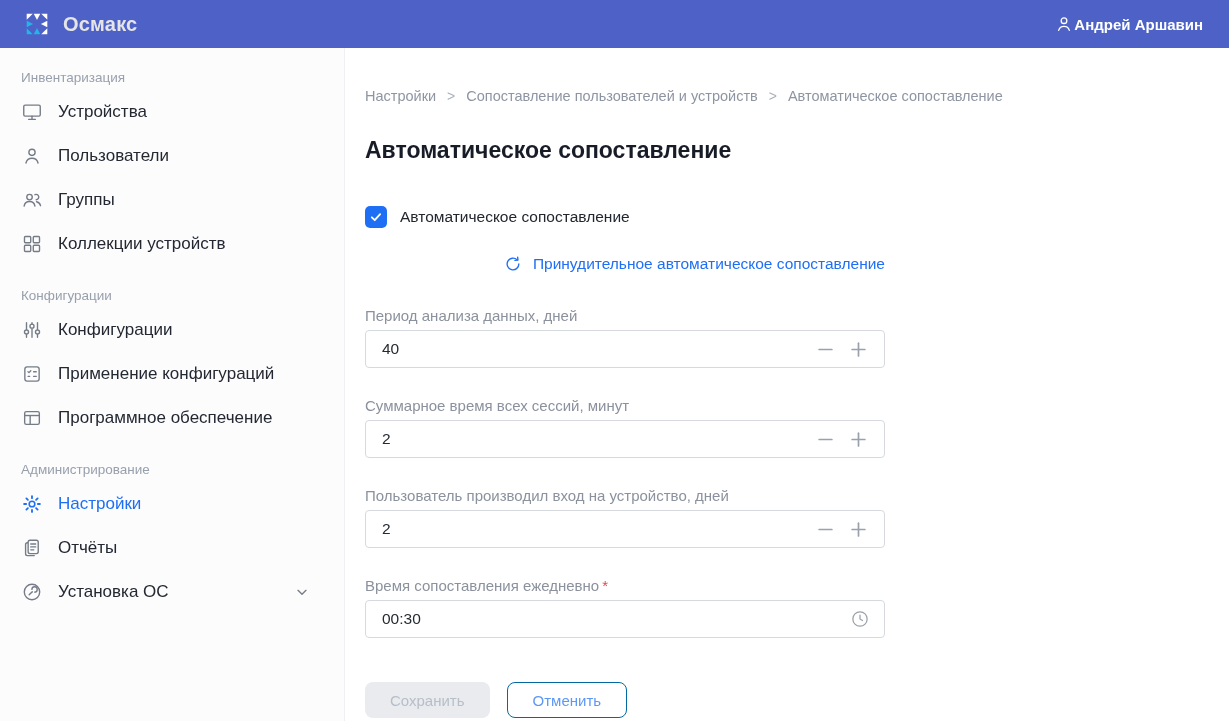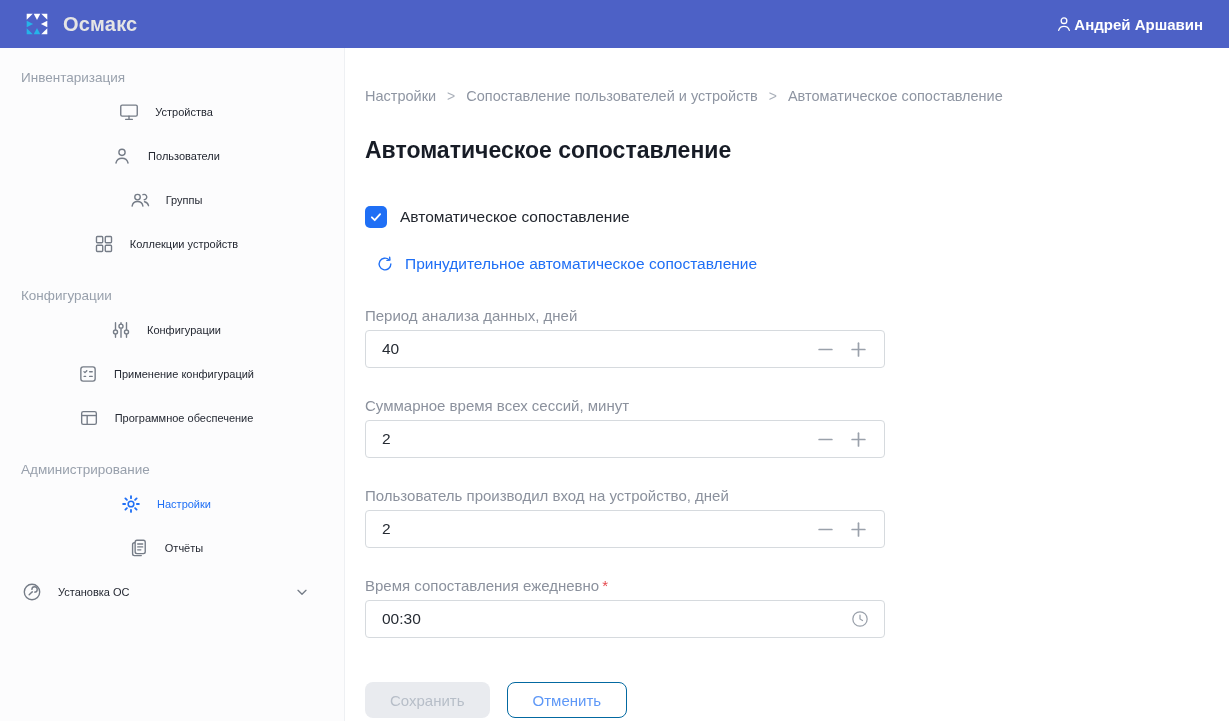--- a/index.html
+++ b/index.html
@@ -15,39 +15,39 @@
 
   
   .shell { display:flex; height:701px; }
   .sidebar { width:345px; flex:0 0 345px; background:#fcfcfd; border-right:1px solid #eef0f3; padding-top:22px; }
   .main { flex:1; padding:40px 0 0 20px; background:#ffffff; }
 
   
   .sec-label { font-size:13.5px; color:#98a0ac; padding-left:21px; margin-bottom:5px; }
   .sec-label + .nav-item { margin-top:2px; }
   .sec-gap { margin-top:22px; }
-  .nav-item { display:flex; align-items:center; height:44px; padding:0 34px 0 21px; cursor:pointer; color:#242832; font-size:11px;justify-content:center; }
+  .nav-item { display:flex; align-items:center; height:44px; padding:0 34px 0 21px; cursor:pointer; color:#242832; font-size:17px; }
   .nav-item .nicon { width:22px; height:22px; margin-right:15px; flex:0 0 22px; display:flex; align-items:center; justify-content:center; }
   .nav-item svg { stroke:#757c87; }
   .nav-item.active { color:#1f6ff5; }
   .nav-item.active svg { stroke:#1f6ff5; }
   .nav-item .spacer { flex:1; }
 
   
   .crumbs { display:flex; align-items:center; font-size:14.5px; color:#8e95a2; }
   .crumb { cursor:pointer; }
   .crumb-sep { margin:0 11px; color:#aab0ba; font-size:14px; }
   .page-title { margin-top:33px; font-size:23px; font-weight:700; color:#171c26; }
 
   
   .form { width:520px; }
   .check-row { margin-top:42px; display:flex; align-items:center; gap:13px; cursor:pointer; }
   .checkbox { width:22px; height:22px; border-radius:5px; background:#1f6ff5; display:flex; align-items:center; justify-content:center; flex:0 0 22px; }
   .check-label { font-size:15.5px; color:#22262e; }
-  .link-row { margin-top:27px; display:flex; align-items:center; gap:11px; color:#1f6ff5; cursor:pointer; margin-left:11px; }
+  .link-row { margin-top:27px; display:flex; align-items:center; gap:11px; color:#1f6ff5; cursor:pointer; margin-left:11px;justify-content:flex-end; }
   .link-row .link-text { font-size:15.5px; }
   .fields { margin-top:34px; }
   .fgroup { margin-bottom:29px; }
   .flabel { font-size:15px; color:#8b919d; margin-bottom:6px;margin-top:16px; }
   .req { color:#e5484d; margin-left:3px; }
   .fbox { height:38px; border:1px solid #d6dade; border-radius:4px; display:flex; align-items:center; background:#fff; }
   .fbox input { border:none; outline:none; flex:1; height:100%; padding:0 12px 0 16px; font-size:15.5px; color:#262b33; font-family:inherit; background:transparent; }
   .stepper { display:flex; align-items:center; gap:15px; padding-right:17px; }
   .step-btn { width:18px; height:18px; display:flex; align-items:center; justify-content:center; cursor:pointer; }
   .clock-wrap { padding-right:14px; display:flex; align-items:center; cursor:pointer; }

